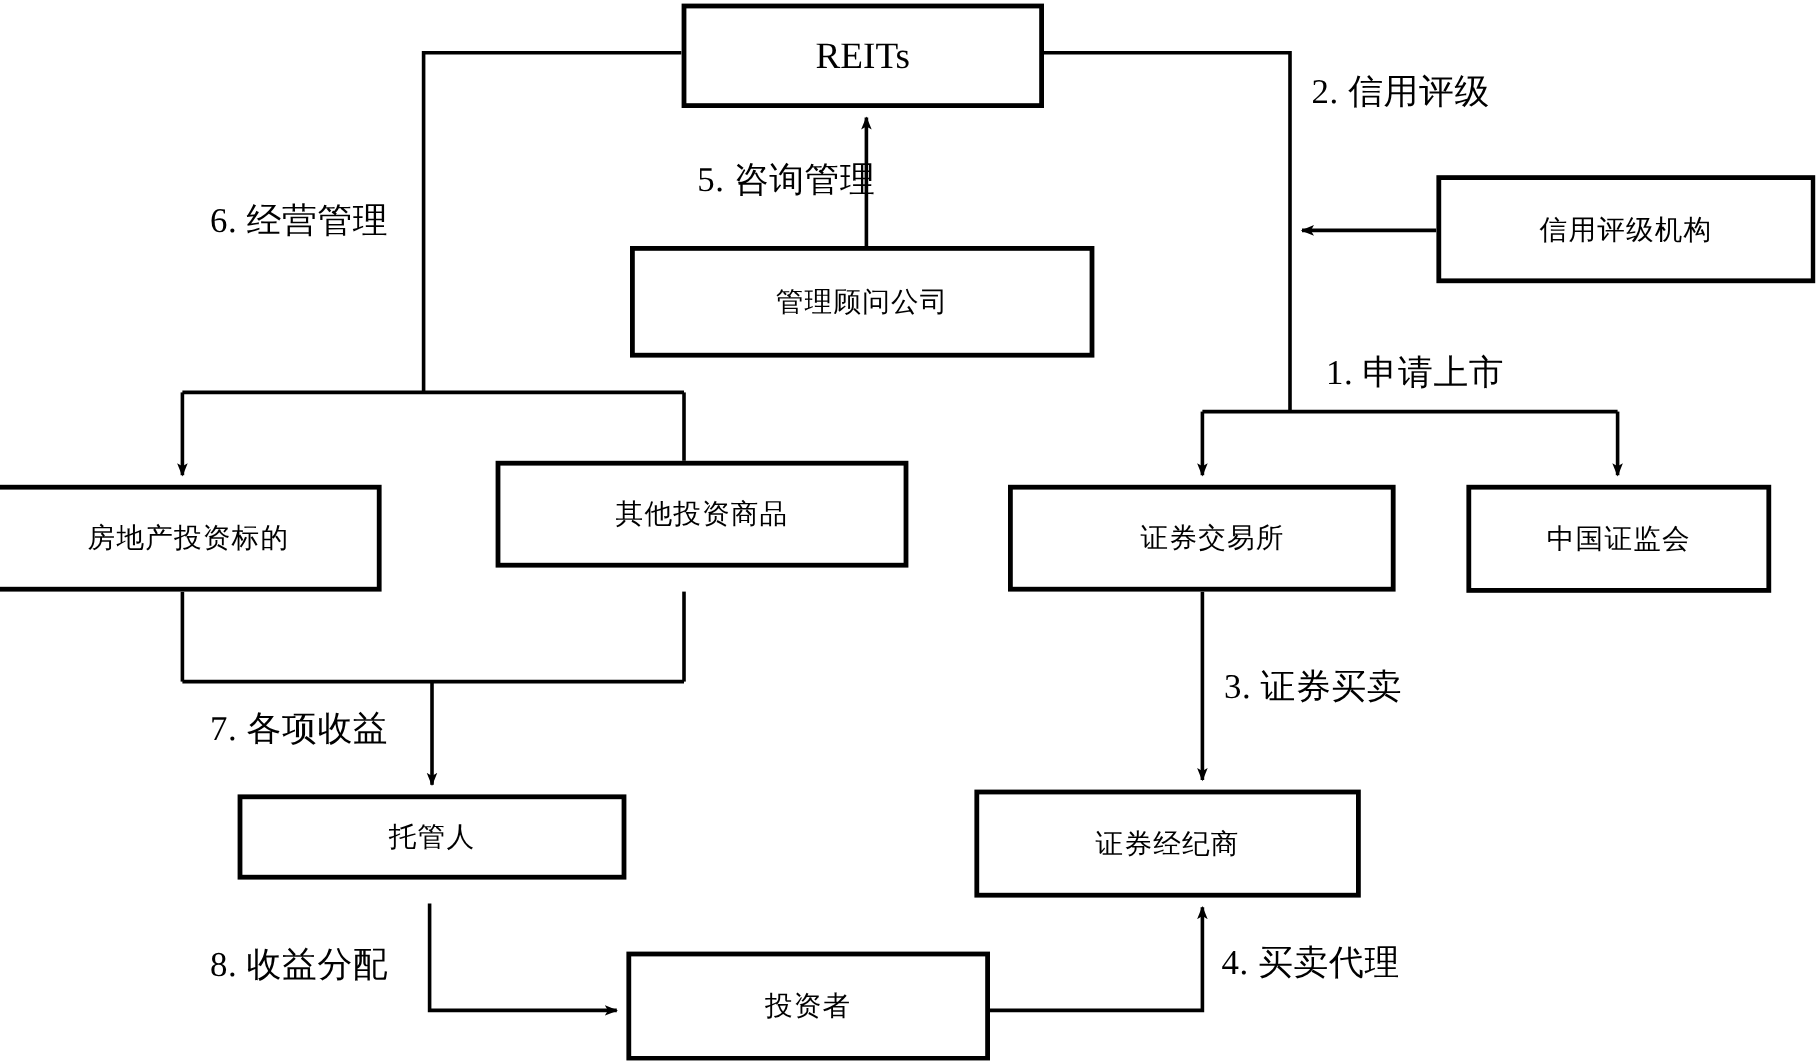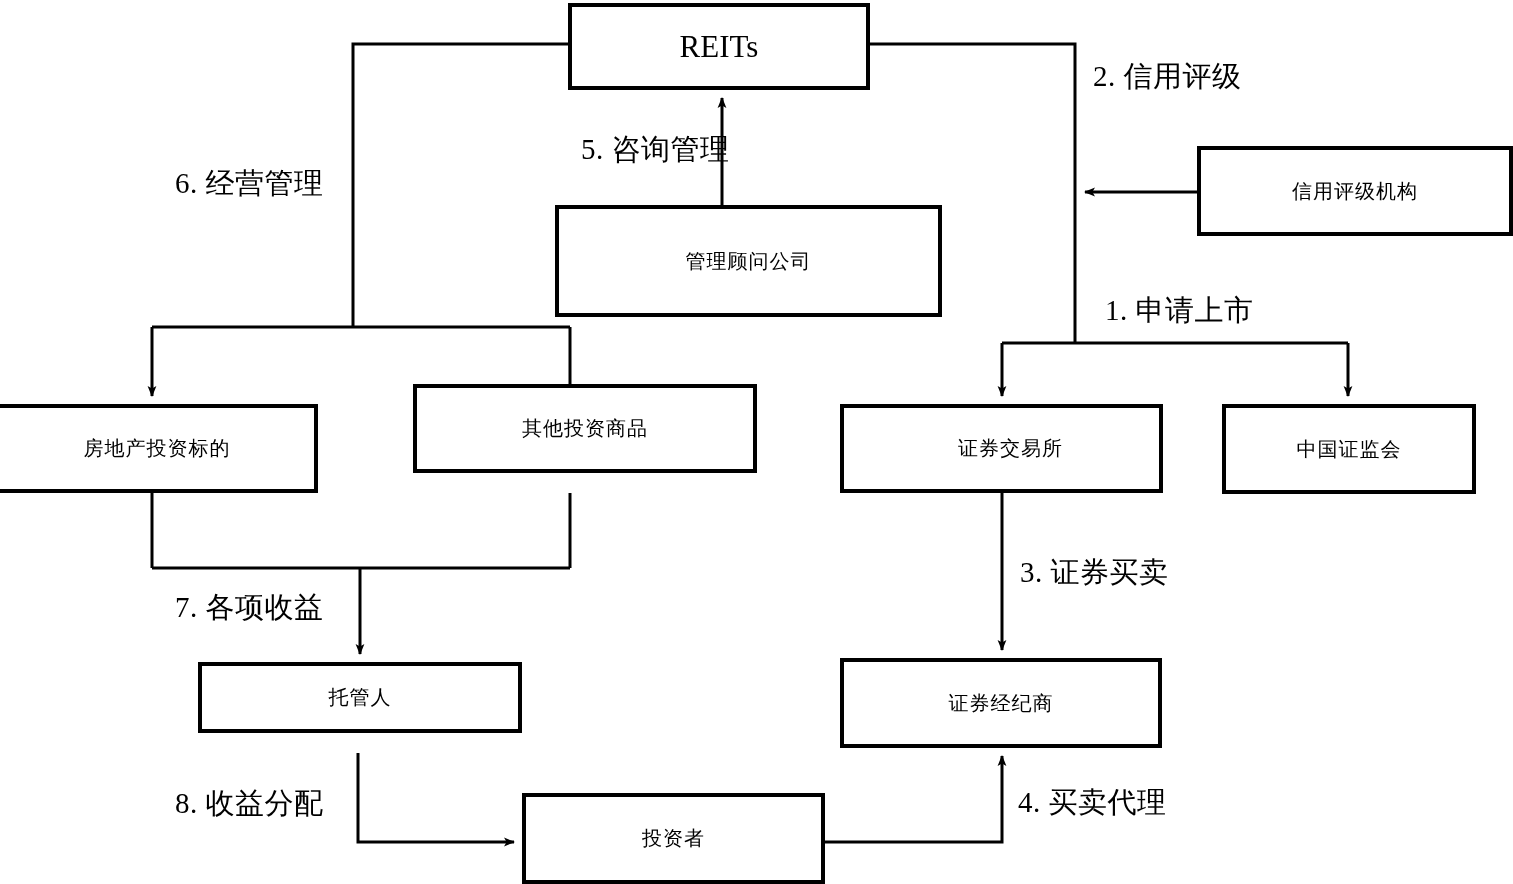--- a/index.html
+++ b/index.html
@@ -17,21 +17,21 @@
   }
   .node {
     position: absolute;
     box-sizing: border-box;
     border: 4px solid #000000;
     background: #ffffff;
     display: flex;
     align-items: center;
     justify-content: center;
     color: #000000;
-    font-size: 20px;
+    font-size: 23px;
     letter-spacing: 1px;
     z-index: 3;
   }
   .node.latin {
     font-size: 31px;
     letter-spacing: 0px;
   }
   .edge-label {
     position: absolute;
     color: #000000;
@@ -89,21 +89,21 @@
   </svg>
 
   <div class="node latin" style="left:568px; top:3px; width:302px; height:87px;">
     <span>REITs</span>
   </div>
 
   <div class="node" style="left:1197px; top:146px; width:316px; height:90px;">
     <span>信用评级机构</span>
   </div>
 
-  <div class="node" style="left:555px; top:205px; width:387px; height:112px;">
+  <div class="node" style="left:525px; top:205px; width:387px; height:93px;">
     <span>管理顾问公司</span>
   </div>
 
   <div class="node" style="left:-4px; top:404px; width:322px; height:89px;">
     <span>房地产投资标的</span>
   </div>
 
   <div class="node" style="left:413px; top:384px; width:344px; height:89px;align-items:center;">
     <span>其他投资商品</span>
   </div>
@@ -113,21 +113,21 @@
   </div>
 
   <div class="node" style="left:1222px; top:404px; width:254px; height:90px;">
     <span>中国证监会</span>
   </div>
 
   <div class="node" style="left:198px; top:662px; width:324px; height:71px;">
     <span>托管人</span>
   </div>
 
-  <div class="node" style="left:840px; top:658px; width:322px; height:90px;justify-content:center;">
+  <div class="node" style="left:812px; top:658px; width:322px; height:90px;justify-content:center;">
     <span>证券经纪商</span>
   </div>
 
   <div class="node" style="left:522px; top:793px; width:303px; height:91px;">
     <span>投资者</span>
   </div>
 
   <div class="edge-label" style="left:1093px; top:57px;">2. 信用评级</div>
 
   <div class="edge-label" style="left:538px; top:130px;margin-left:43px;">5. 咨询管理</div>

